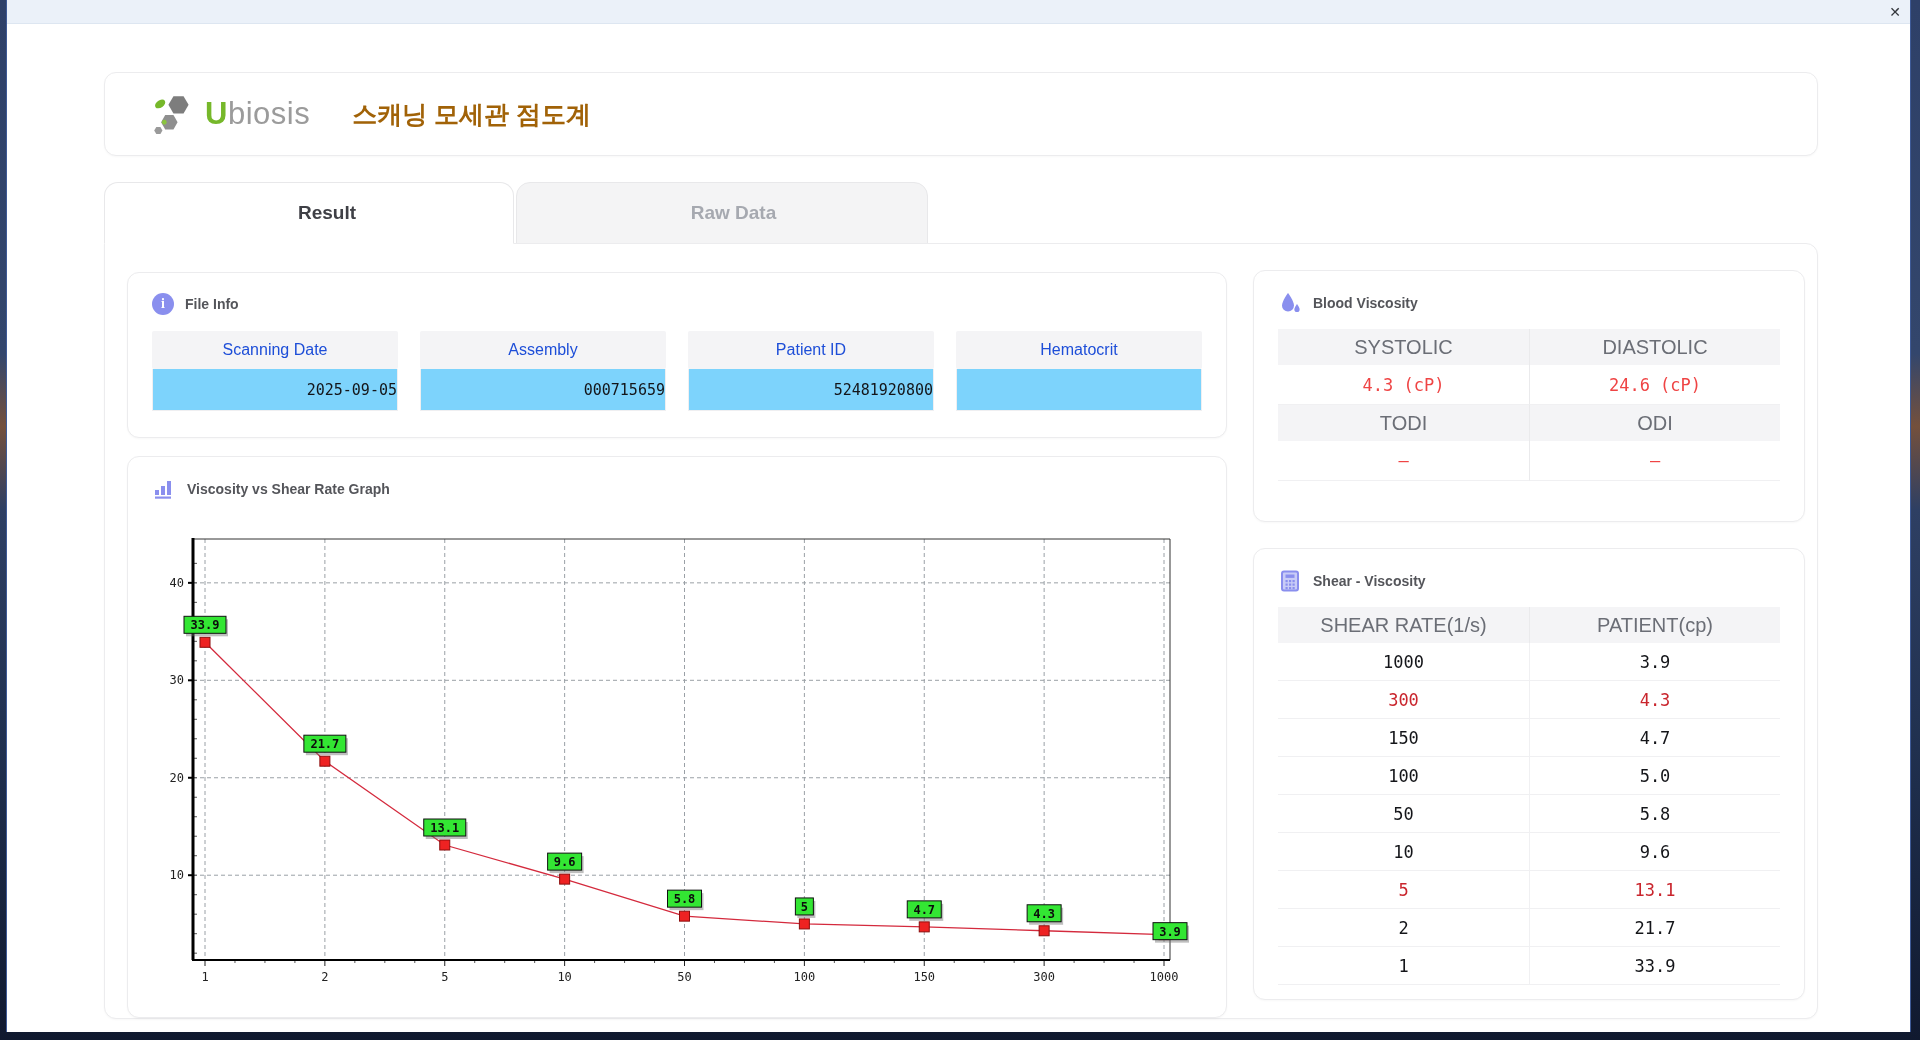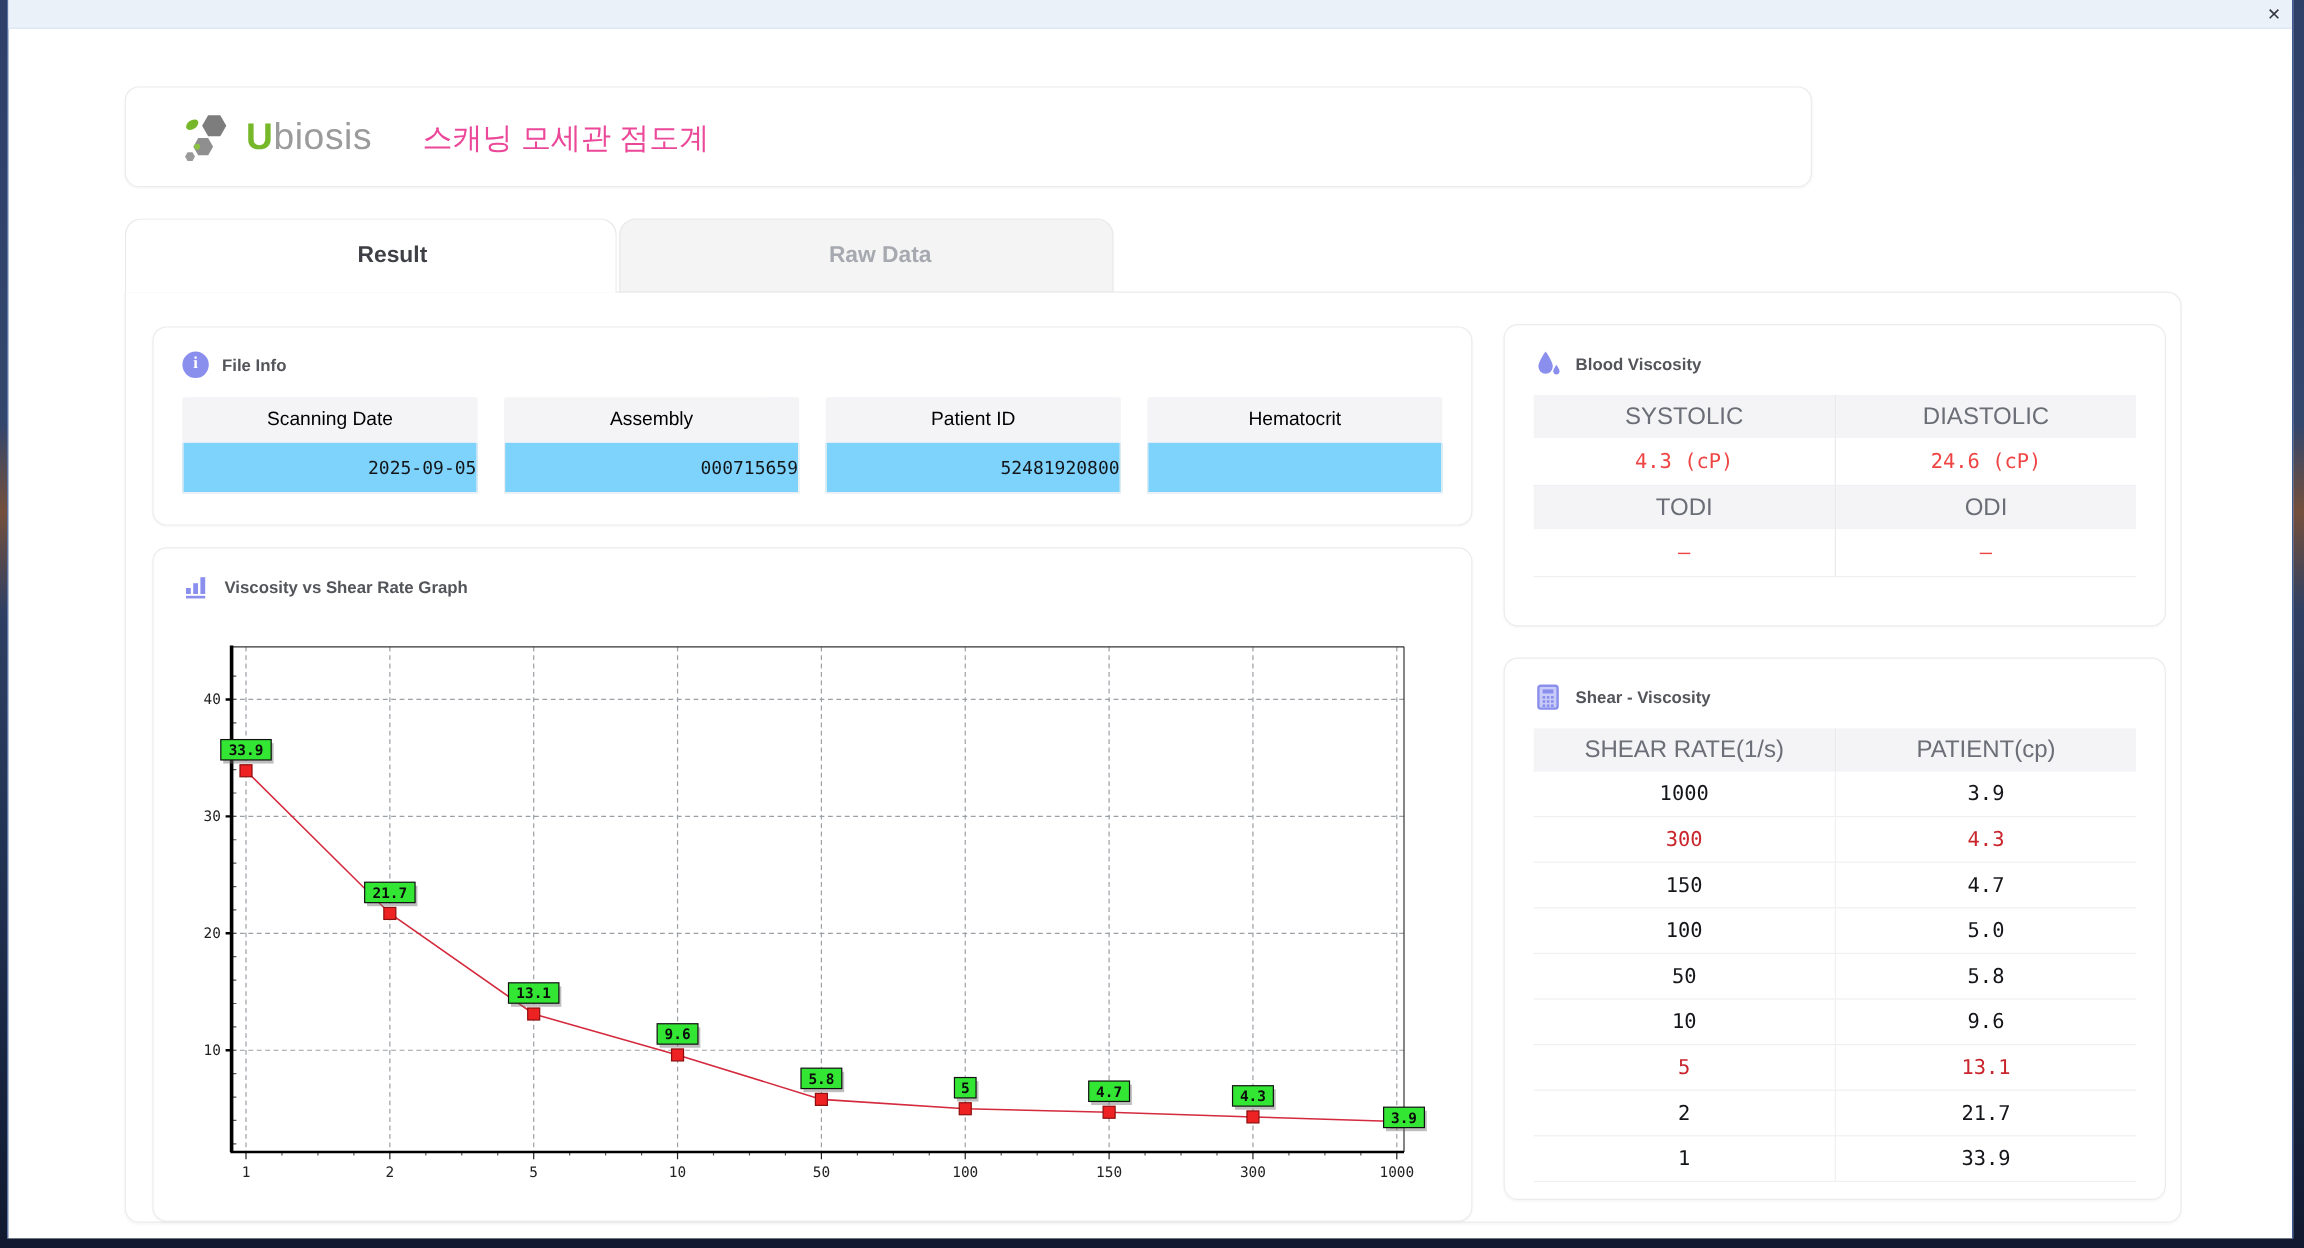--- a/index.html
+++ b/index.html
@@ -18,26 +18,26 @@
     display:flex; align-items:center; justify-content:flex-end;
   }
   .close-btn {
     width:30px; height:22px; display:flex; align-items:center; justify-content:center;
     font-size:14px; color:#33363c; cursor:default;
   }
   .card {
     position:absolute; background:#fff; border:1px solid #ececee; border-radius:12px;
     box-shadow:0 1px 2px rgba(0,0,0,0.03);
   }
-  .header-card { left:97px; top:72px; width:1406px; height:84px; display:flex; align-items:center; padding-left:46px; }
+  .header-card { left:97px; top:72px; width:1714px; height:84px; display:flex; align-items:center; padding-left:46px; }
   .logo-wrap { display:flex; align-items:center; gap:10px; }
   .logo-text { font-size:31px; letter-spacing:0.5px; }
   .logo-u { color:#76b82a; font-weight:600; }
   .logo-rest { color:#9b9b9b; font-weight:500; }
-  .app-title { margin-left:42px; font-size:25px; font-weight:400; color:#ec4899; }
+  .app-title { margin-left:42px; font-size:25px; font-weight:700; color:#a16207; }
 
   .tab {
     position:absolute; top:182px; height:62px; border:1px solid #e8e8ea;
     border-radius:14px 14px 0 0; display:flex; align-items:center; justify-content:center;
     font-size:19px;
   }
   .tab-active { background:#fff; border-bottom:1px solid #ffffff; color:#3f4046; font-weight:700; z-index:3;padding-left:36px; }
   .tab-inactive { background:#f4f4f5; color:#a6a9b0; font-weight:700; z-index:1;padding-left:23px; }
 
   .content-card { left:97px; top:243px; width:1714px; height:776px; border-radius:0 12px 12px 12px; z-index:2; }
@@ -49,21 +49,21 @@
     width:22px; height:22px; border-radius:50%; background:#8a8fee; color:#fff;
     font-size:14px; font-weight:700; display:flex; align-items:center; justify-content:center;
     font-family:"Liberation Serif", serif;
   }
   .mono { font-family:"DejaVu Sans Mono", monospace; }
 
   
   .fi-grid { display:grid; grid-template-columns:repeat(4,1fr); gap:22px; padding:2px 24px 0 24px; }
   .cell-head {
     height:38px; line-height:38px; text-align:center; background:#f4f4f6;
-    font-size:16px; color:#000000; font-weight:500; border-radius:2px;
+    font-size:16px; color:#1d4ed8; font-weight:500; border-radius:2px;
   }
   .cell-val {
     height:42px; line-height:42px; text-align:right; font-size:15px; color:#141519;
     border:1px solid #efeff1; border-top:none; background:#7dd3fc;
   }
 
   
   .pair-row { display:grid; grid-template-columns:1fr 1fr; margin:0 24px; }
   .pair-head { height:36px; line-height:36px; text-align:center; background:#f4f4f6; font-size:20px; color:#6b6e76; font-weight:500; }
   .pair-val { height:40px; line-height:40px; text-align:center; font-size:17px; color:#ef4444; border-bottom:1px solid #f0f0f2; }

